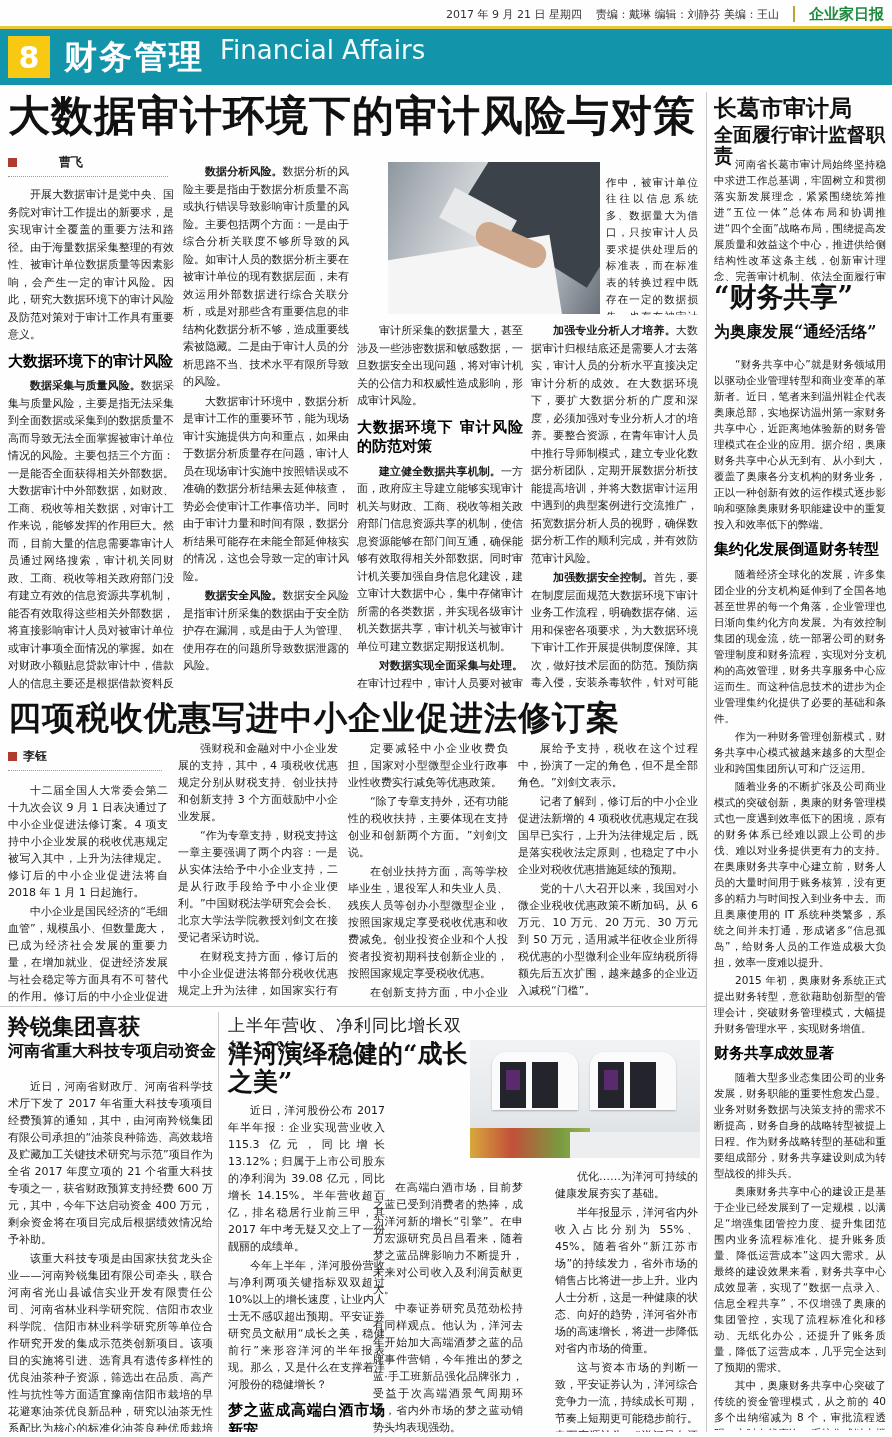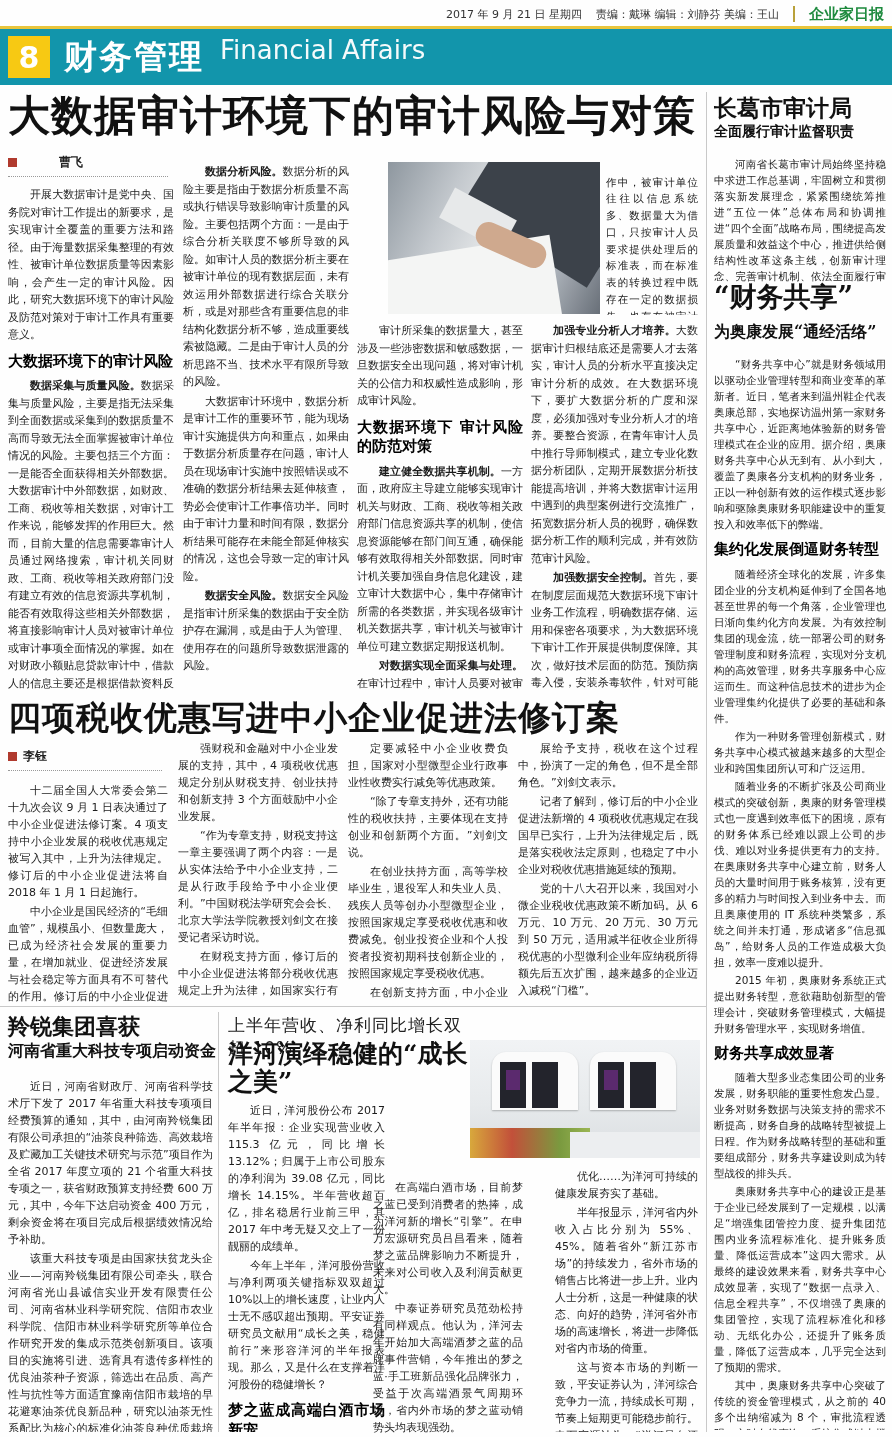--- a/index.html
+++ b/index.html
@@ -105,21 +105,21 @@
   <div class="photo1">
     <div class="arm"></div>
     <div class="paper"></div>
     <div class="cuff"></div>
     <div class="hand"></div>
   </div>
 
   <div class="vrule" style="left:706px;top:92px;height:1340px;"></div>
 
   <div class="hl" style="left:714px;top:95px;width:172px;font-size:23px;">长葛市审计局</div>
-  <div class="hl" style="left:714px;top:124px;width:172px;font-size:14px;">全面履行审计监督职责</div>
+  <div class="hl" style="left:714px;top:124px;width:172px;font-size:19px;">全面履行审计监督职责</div>
   <div class="col side-col" style="left:714px;top:156px;width:172px;height:126px;">
       <p class="para">河南省长葛市审计局始终坚持稳中求进工作总基调，牢固树立和贯彻落实新发展理念，紧紧围绕统筹推进“五位一体”总体布局和协调推进“四个全面”战略布局，围绕提高发展质量和效益这个中心，推进供给侧结构性改革这条主线，创新审计理念、完善审计机制、依法全面履行审计监督职责，大力推进审计全覆盖，更好地发挥了审计在党和国家监督体系中的重要作用。（宋红娟）</p>
     </div>
 
   <div class="hl" style="left:714px;top:282px;width:172px;font-size:27px;">“财务共享”</div>
   <div class="hl" style="left:714px;top:323px;width:172px;font-size:16px;">为奥康发展“通经活络”</div>
   <div class="col side-col" style="left:714px;top:356px;width:172px;height:1074px;">
       <p class="para">“财务共享中心”就是财务领域用以驱动企业管理转型和商业变革的革新者。近日，笔者来到温州鞋企代表奥康总部，实地探访温州第一家财务共享中心，近距离地体验新的财务管理模式在企业的应用。据介绍，奥康财务共享中心从无到有、从小到大，覆盖了奥康各分支机构的财务业务，正以一种创新有效的运作模式逐步影响和驱除奥康财务职能建设中的重复投入和效率低下的弊端。</p>
       <div class="sub">集约化发展倒逼财务转型</div>
       <p class="para">随着经济全球化的发展，许多集团企业的分支机构延伸到了全国各地甚至世界的每一个角落，企业管理也日渐向集约化方向发展。为有效控制集团的现金流，统一部署公司的财务管理制度和财务流程，实现对分支机构的高效管理，财务共享服务中心应运而生。而这种信息技术的进步为企业管理集约化提供了必要的基础和条件。</p>

